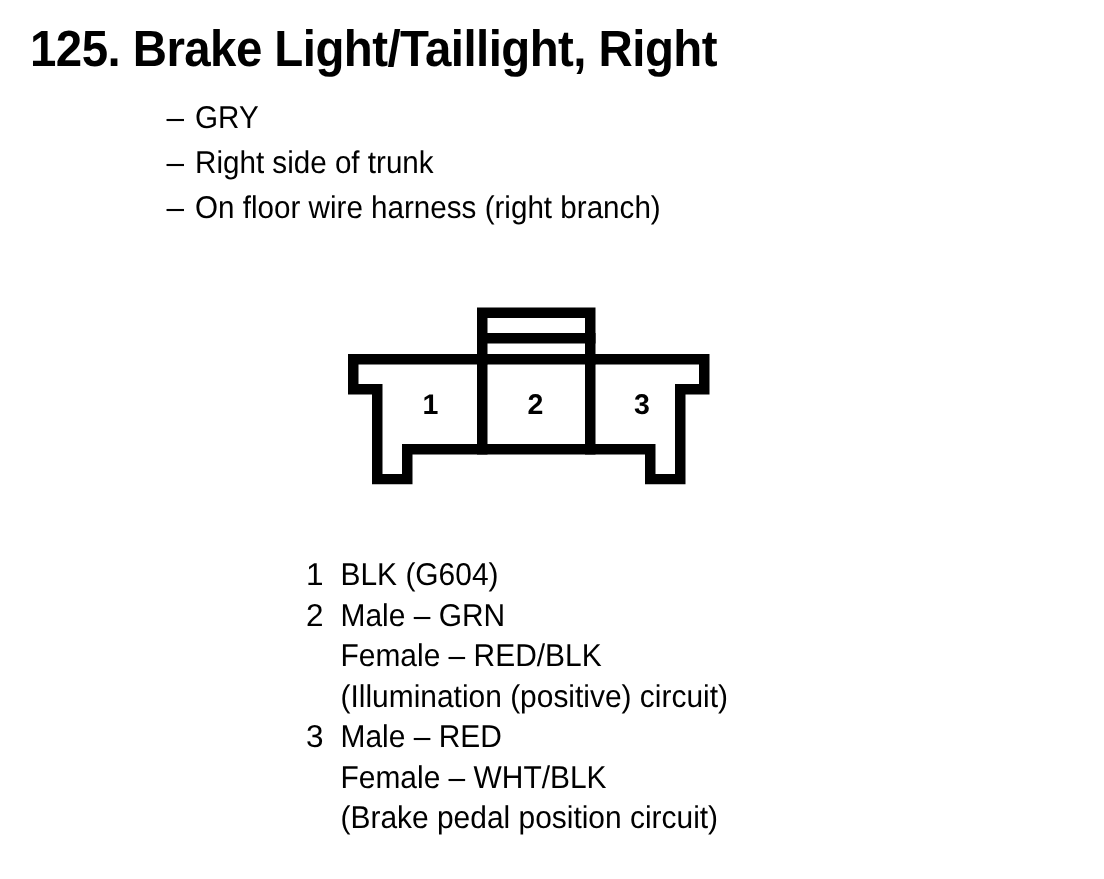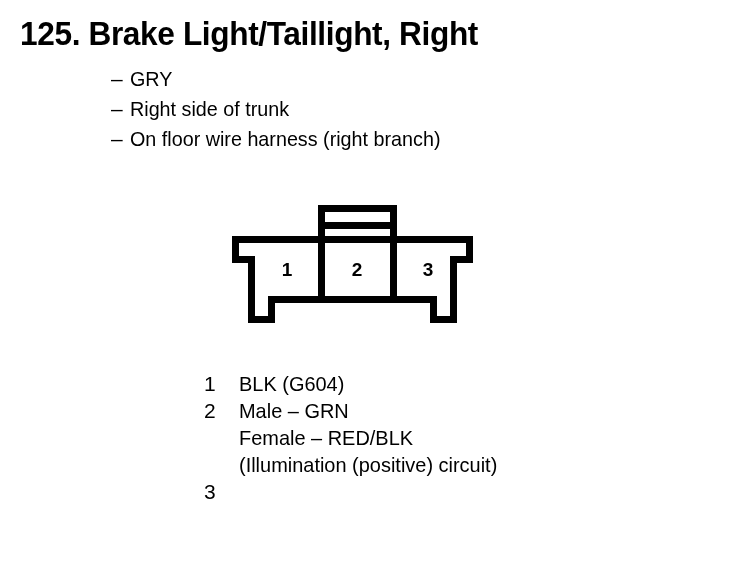--- a/index.html
+++ b/index.html
@@ -84,21 +84,20 @@
     align-items: flex-start;
     white-space: nowrap;
   }
   .legend-num {
     width: 23px;
     flex: 0 0 23px;
     text-align: left;
   }
   .legend-lines {
     display: block;
-    margin-left: 12px;
   }
   .legend-line {
     white-space: nowrap;
     transform: scaleX(0.95);
     transform-origin: left center;
   }
 </style>
 </head>
 <body>
 
@@ -166,15 +165,20 @@
     <span class="legend-num">2</span>
     <span class="legend-lines">
       <span class="legend-line" style="display: block;">Male – GRN</span>
       <span class="legend-line" style="display: block;">Female – RED/BLK</span>
       <span class="legend-line" style="display: block;">(Illumination (positive) circuit)</span>
     </span>
   </div>
 
   <div class="legend-entry">
     <span class="legend-num">3</span>
+    <span class="legend-lines">
+      <span class="legend-line" style="display: block;">Male – RED</span>
+      <span class="legend-line" style="display: block;">Female – WHT/BLK</span>
+      <span class="legend-line" style="display: block;">(Brake pedal position circuit)</span>
+    </span>
   </div>
 
 </div>
 
 </body></html>

